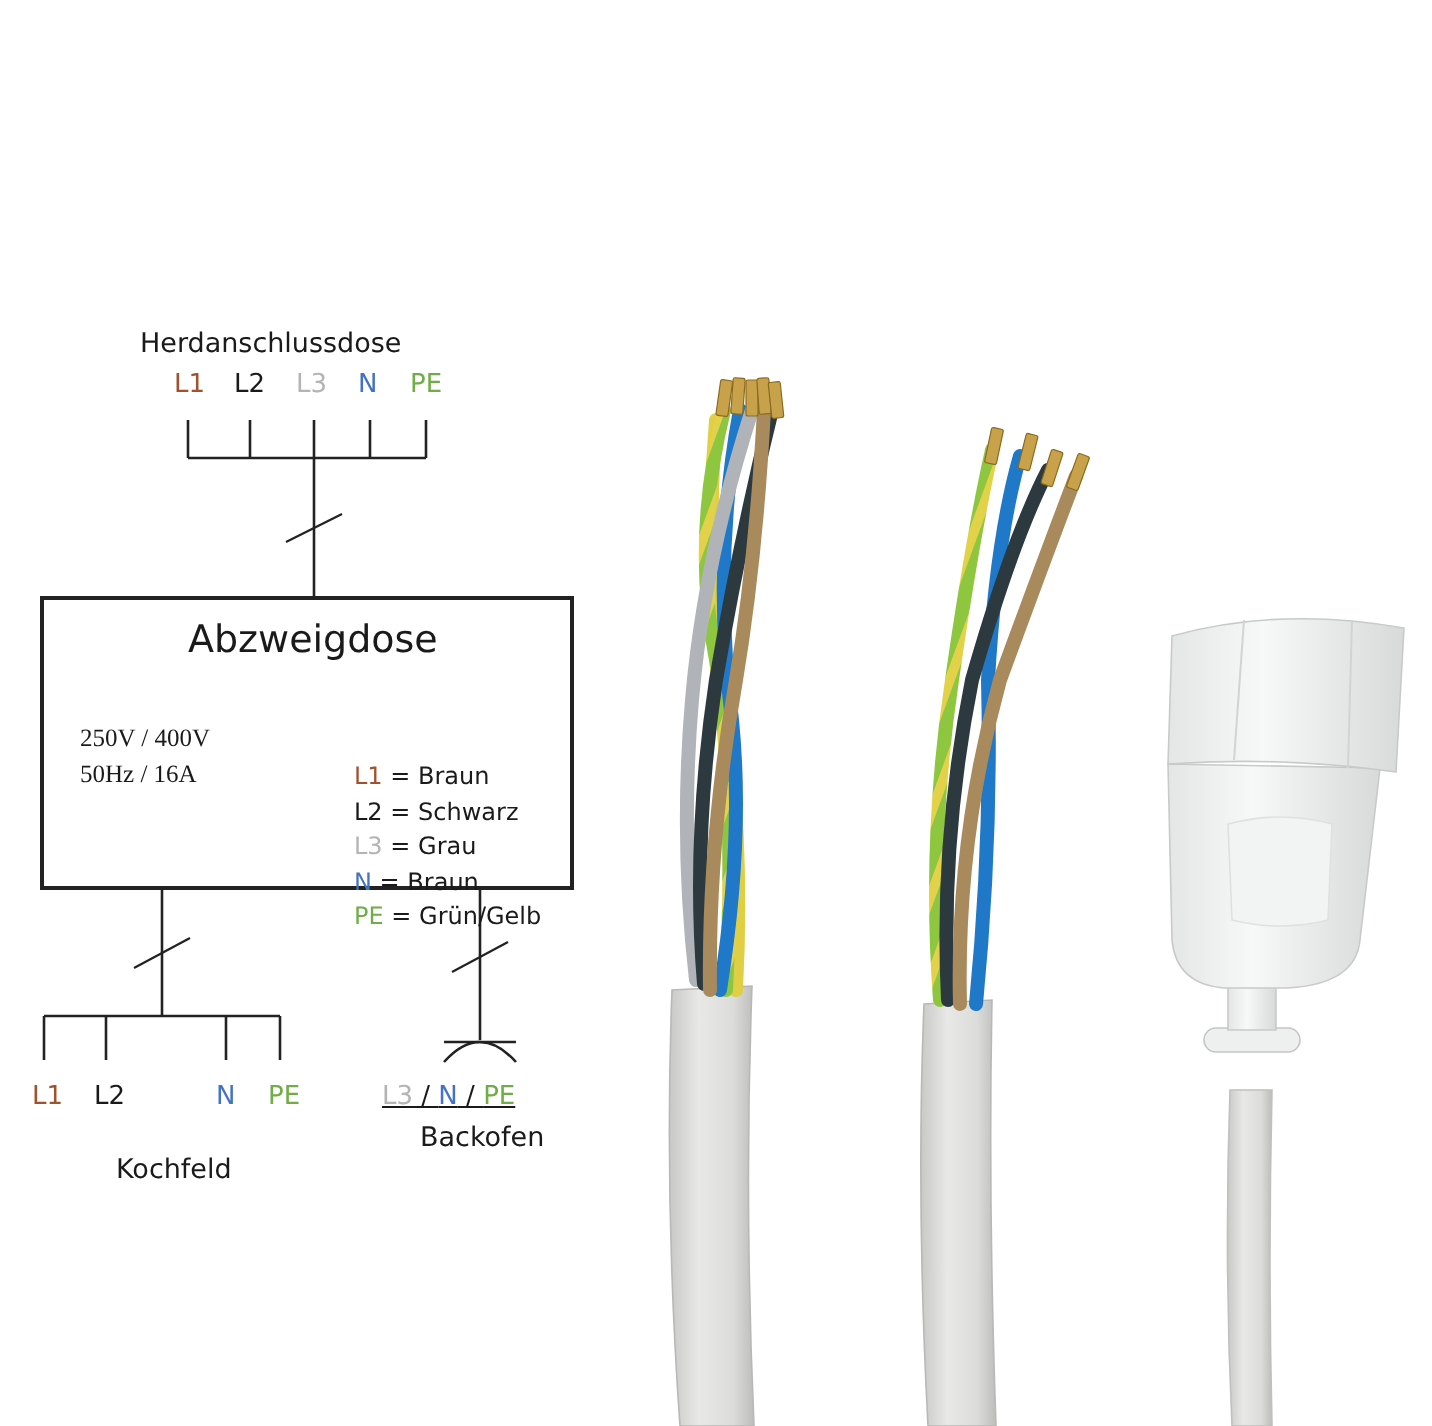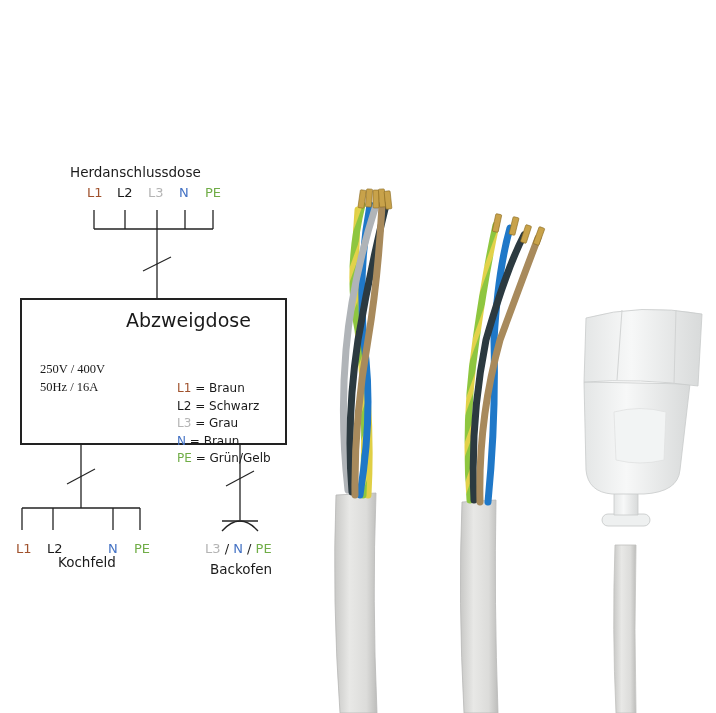--- a/index.html
+++ b/index.html
@@ -2,21 +2,21 @@
 <html><head>
 <meta charset="utf-8">
 <style>
   html, body { margin: 0; padding: 0; background: #ffffff; }
   body { width: 716px; height: 713px; position: relative; overflow: hidden;
          font-family: "DejaVu Sans", "Liberation Sans", sans-serif; color: #1a1a1a; }
   .abs { position: absolute; }
   svg.full { position: absolute; left: 0; top: 0; }
   .lbl { font-size: 13px; line-height: 16px; white-space: nowrap; }
   .title { font-size: 13.5px; }
-  .box-title { font-size: 19px; margin-left: 32px; }
+  .box-title { font-size: 19px; }
   .spec { font-size: 12.5px; line-height: 18px; }
   .legend { font-size: 12px; line-height: 17.5px; white-space: nowrap; }
 </style>
 </head>
 <body>
 
 <svg class="full" width="716" height="713">
   <g stroke="#222" stroke-width="1.3" fill="none">
 
     <line x1="94" y1="210" x2="94" y2="229"></line>
@@ -65,23 +65,23 @@
   <div><span style="color:#1a1a1a">L2</span><span style="white-space:pre"> = </span><span>Schwarz</span></div>
   <div><span style="color:#b4b4b4">L3</span><span style="white-space:pre"> = </span><span>Grau</span></div>
   <div><span style="color:#4472c4">N</span><span style="white-space:pre"> = </span><span>Braun</span></div>
   <div><span style="color:#70ad47">PE</span><span style="white-space:pre"> = </span><span>Grün/Gelb</span></div>
 </div>
 
 <div class="abs lbl" style="left:16px; top:541px; color:#a0522d;">L1</div>
 <div class="abs lbl" style="left:47px; top:541px; color:#1a1a1a;">L2</div>
 <div class="abs lbl" style="left:108px; top:541px; color:#4472c4;">N</div>
 <div class="abs lbl" style="left:134px; top:541px; color:#70ad47;">PE</div>
-<div class="abs lbl title" style="left:58px; top:554px;">Kochfeld</div>
+<div class="abs lbl title" style="left:58px; top:577px;">Kochfeld</div>
 
-<div class="abs lbl" style="left:205px; top:541px; white-space:pre;"><span style="color:#b4b4b4">L3</span><span style="color:#1a1a1a"> / </span><span style="color:#4472c4">N</span><span style="color:#1a1a1a"> / </span><span style="color:#70ad47">PE</span></div>
+<div class="abs lbl" style="left:191px; top:541px; white-space:pre;text-decoration:underline;"><span style="color:#b4b4b4">L3</span><span style="color:#1a1a1a"> / </span><span style="color:#4472c4">N</span><span style="color:#1a1a1a"> / </span><span style="color:#70ad47">PE</span></div>
 <div class="abs lbl title" style="left:210px; top:561px;">Backofen</div>
 
 <svg class="full" width="716" height="713">
   <defs>
     <linearGradient id="sheath" x1="0" x2="1" y1="0" y2="0">
       <stop offset="0" stop-color="#c8c8c6"></stop>
       <stop offset="0.35" stop-color="#e8e8e6"></stop>
       <stop offset="0.75" stop-color="#dcdcda"></stop>
       <stop offset="1" stop-color="#bdbdbb"></stop>
     </linearGradient>

